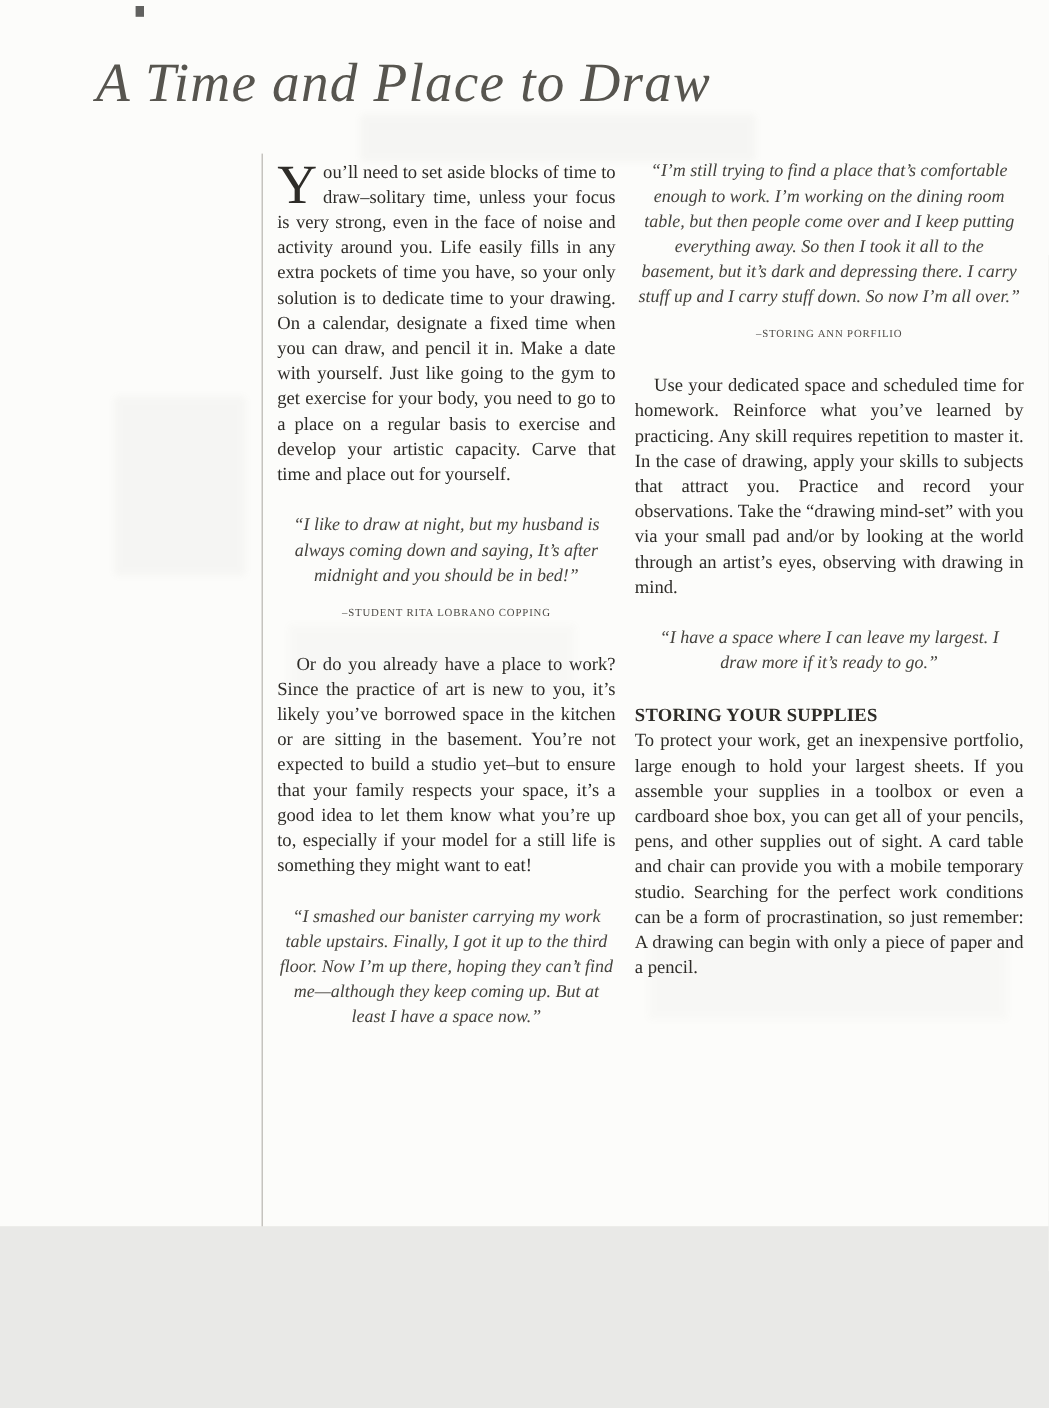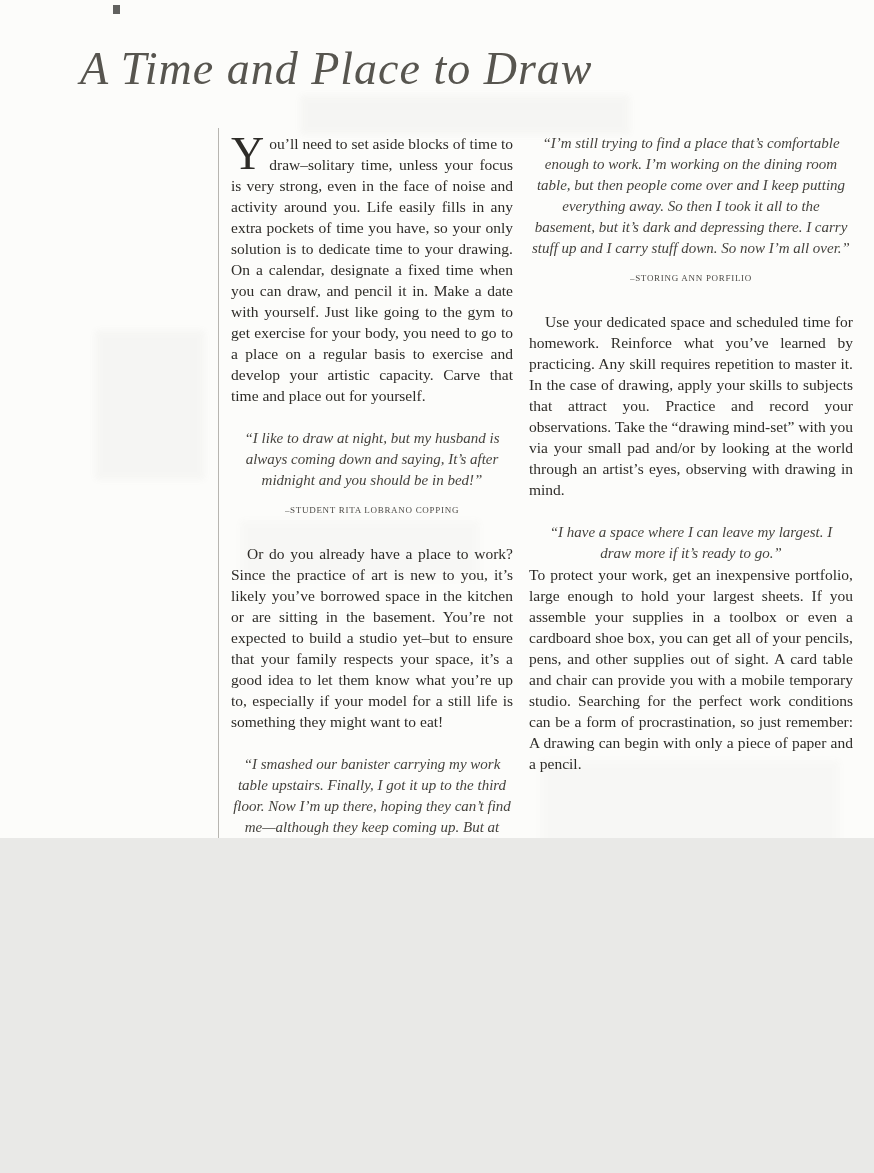--- a/index.html
+++ b/index.html
@@ -1,20 +1,20 @@
 <!DOCTYPE html>
 <html><head>
 <meta charset="utf-8">
 <style>
   * { margin: 0; padding: 0; box-sizing: border-box; }
   html, body { background: #e9e9e7; }
   .page {
     position: relative;
     width: 874px;
-    height: 838px;
+    height: 1022px;
     margin: 0 auto;
     background: #fcfcfa;
     overflow: hidden;
     font-family: "Liberation Serif", "DejaVu Serif", serif;
     color: #2e2c28;
   }
   
   .ghost {
     position: absolute;
     background: #8a8a84;
@@ -144,19 +144,20 @@
       <span>“I’m still trying to find a place that’s comfortable enough to work. I’m working on the dining room table, but then people come over and I keep putting everything away. So then I took it all to the basement, but it’s dark and depressing there. I carry stuff up and I carry stuff down. So now I’m all over.”</span>
       <span class="attribution">–STORING ANN PORFILIO</span>
     </div>
 
     <p class="para indent after-quote">Use your dedicated space and scheduled time for homework. Reinforce what you’ve learned by practicing. Any skill requires repetition to master it. In the case of drawing, apply your skills to subjects that attract you. Practice and record your observations. Take the “drawing mind-set” with you via your small pad and/or by looking at the world through an artist’s eyes, observing with drawing in mind.</p>
 
     <div class="quote q4">
       <span>“I have a space where I can leave my largest. I draw more if it’s ready to go.”</span>
     </div>
 
+    <h2 class="section-heading">STORING YOUR SUPPLIES</h2>
 
     <p class="para">To protect your work, get an inexpensive portfolio, large enough to hold your largest sheets. If you assemble your supplies in a toolbox or even a cardboard shoe box, you can get all of your pencils, pens, and other supplies out of sight. A card table and chair can provide you with a mobile temporary studio. Searching for the perfect work conditions can be a form of procrastination, so just remember: A drawing can begin with only a piece of paper and a pencil.</p>
   </div>
 
   <div class="page-number">36</div>
 
 </div>
 
 </body></html>

